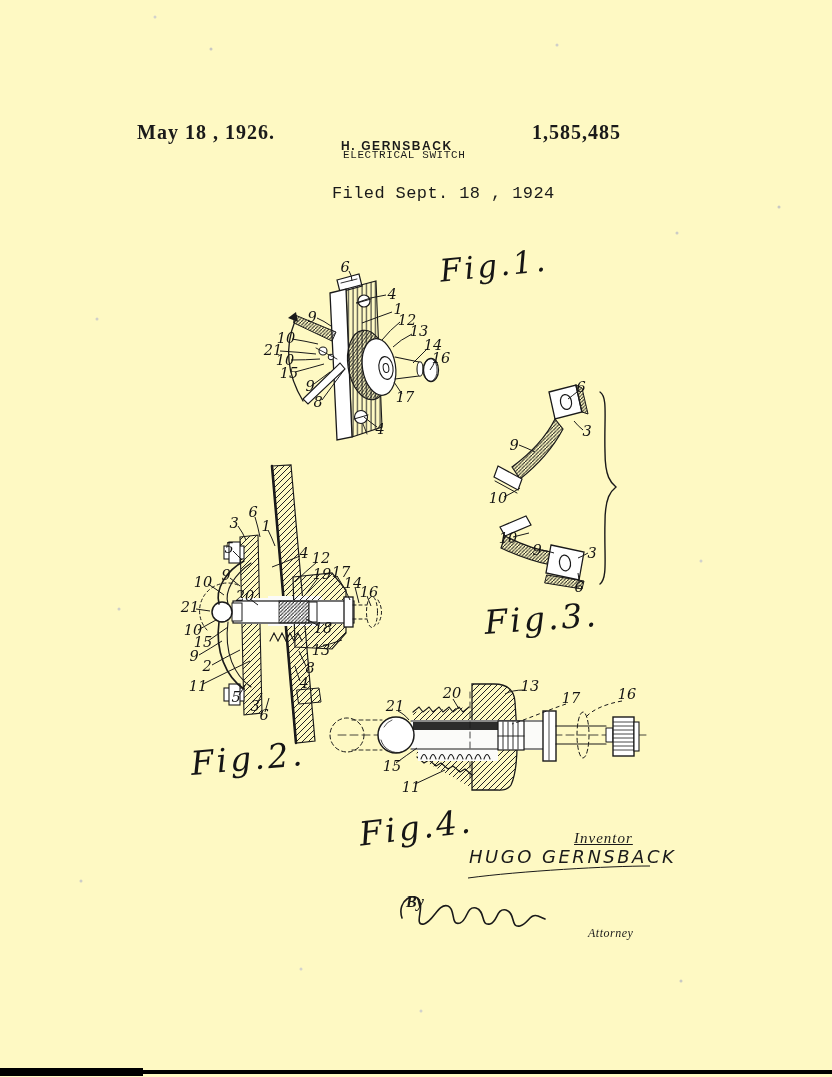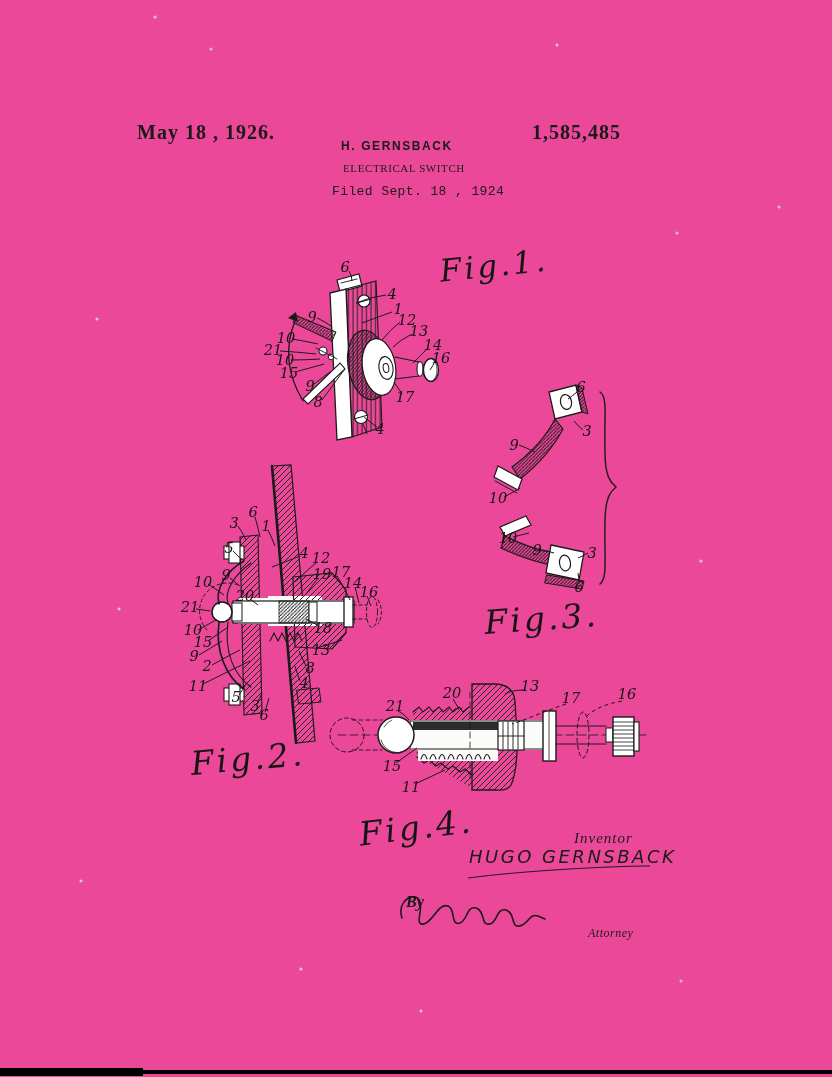--- a/index.html
+++ b/index.html
@@ -1,35 +1,35 @@
 <!DOCTYPE html>
 <html><head>
 <meta charset="utf-8">
 <style>
   html,body{margin:0;padding:0;background:#e8e8e6;}
   .page{
     position:relative;width:832px;height:1077px;margin:0 auto;
-    background:#ec4899;overflow:hidden;
+    background:#fef9c3;overflow:hidden;
     font-family:"Liberation Serif", serif;color:#1a1a1a;
   }
   .abs{position:absolute;white-space:nowrap;}
   .date{left:137px;top:121px;font-size:20px;font-weight:bold;letter-spacing:1px;}
   .patno{left:520px;top:121px;font-size:20px;font-weight:bold;letter-spacing:1px;margin-left:12px;}
   .hname{left:341px;top:139px;font-family:Liberation Sans, sans-serif;font-size:12px;font-weight:bold;letter-spacing:1.6px;}
-  .ptitle{left:343px;top:162px;font-family:Liberation Serif, serif;font-size:11px;letter-spacing:0.6px;}
-  .filed{left:332px;top:184px;font-family:"Liberation Mono",monospace;font-size:13px;letter-spacing:0.4px;}
+  .ptitle{left:343px;top:149px;font-family:Liberation Mono, monospace;font-size:11px;letter-spacing:0.6px;}
+  .filed{left:332px;top:184px;font-family:"Liberation Mono",monospace;font-size:17px;letter-spacing:0.4px;}
   .fig-caption{
     font-family:"DejaVu Serif",serif;font-style:italic;font-size:31px;
     letter-spacing:3px;color:#151515;transform-origin:left top;
   }
   .cap1{left:438px;top:253px;transform:rotate(-6deg);}
   .cap2{left:189px;top:744px;transform:rotate(-5deg);font-size:33px;}
   .cap3{left:483px;top:603px;transform:rotate(-4deg);font-size:33px;}
   .cap4{left:357px;top:815px;transform:rotate(-7deg);font-size:33px;}
-  .sig-inventor{left:574px;top:830px;font-style:italic;font-size:15px;letter-spacing:1px;}
+  .sig-inventor{left:574px;top:830px;font-style:italic;font-size:15px;letter-spacing:1px;text-decoration:underline;}
   .sig-name{left:469px;top:846px;font-family:"DejaVu Sans",sans-serif;font-style:italic;font-size:18px;letter-spacing:2.5px;}
   .sig-by{left:386px;top:893px;font-style:italic;font-weight:bold;font-size:16px;margin-left:20px;}
   .sig-attorney{left:588px;top:926px;font-style:italic;font-size:12px;letter-spacing:0.5px;}
   .bar-thick{left:0;top:1068px;width:143px;height:8px;background:#000;}
   .bar-thin{left:0;top:1070px;width:832px;height:4px;background:#000;}
   svg.canvas{position:absolute;left:0;top:0;}
   .num{font-family:"DejaVu Serif",serif;font-style:italic;font-size:14.5px;fill:#141414;text-anchor:middle;}
   .leader{fill:none;stroke:#1a1a1a;stroke-width:1;}
   .leader-d{fill:none;stroke:#1a1a1a;stroke-width:1;stroke-dasharray:4 3;}
   .speckles{left:0;top:0;width:2px;height:2px;background:transparent;border-radius:50%;

